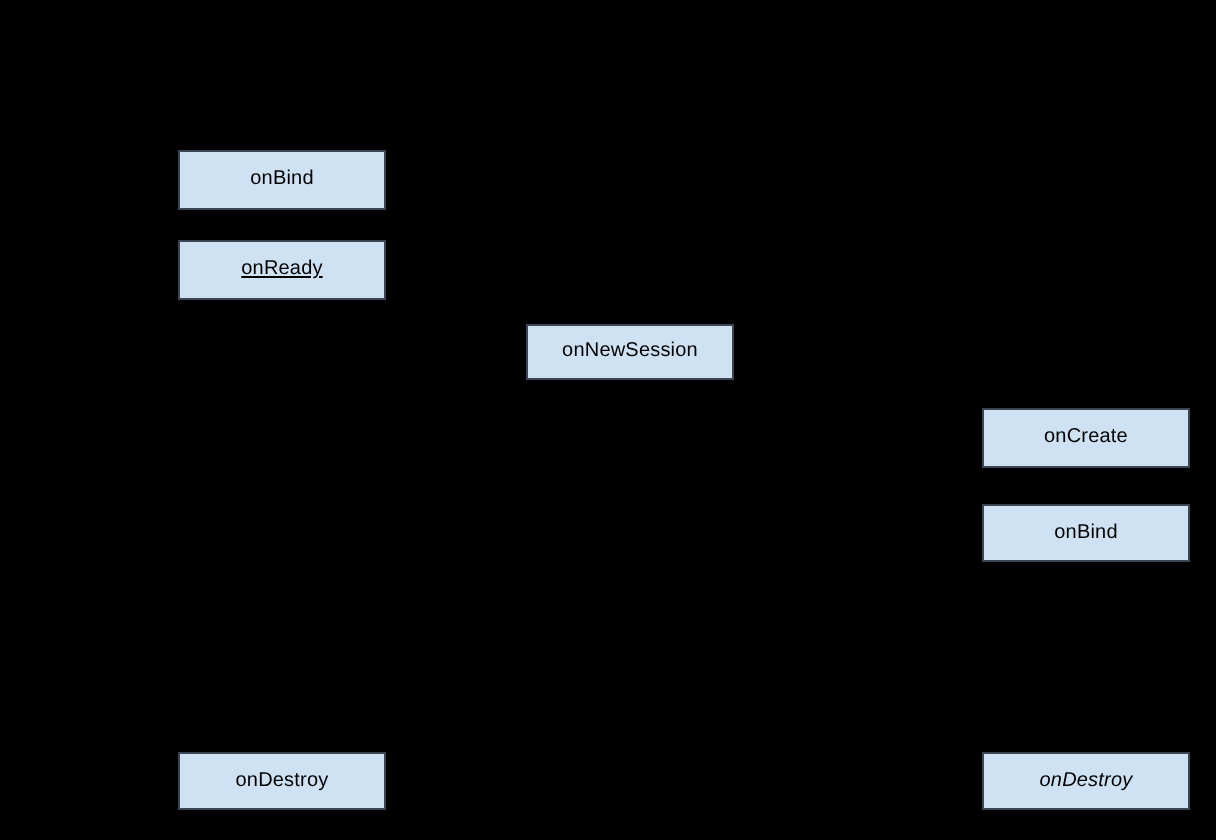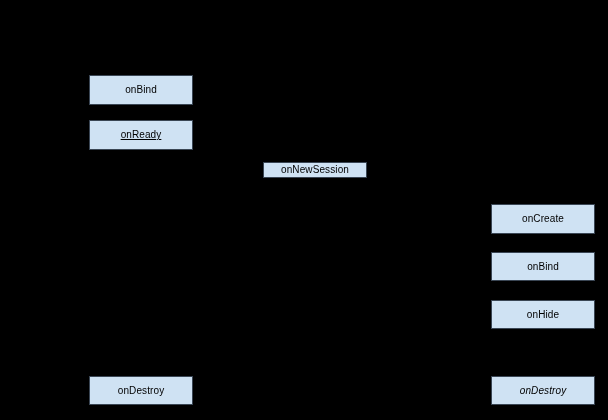--- a/index.html
+++ b/index.html
@@ -32,31 +32,28 @@
 </head>
 <body>
 
 <div id="canvas" style="width: 608px; height: 420px; background: rgb(0, 0, 0);">
     <div class="diagram-node" style="left: 89px; top: 75px; width: 104px; height: 30px; background: rgb(207, 226, 243); border: 1px solid rgb(58, 70, 84);">
       <span class="node-label" style="color: rgb(0, 0, 0);">onBind</span>
     </div>
     <div class="diagram-node" style="left: 89px; top: 120px; width: 104px; height: 30px; background: rgb(207, 226, 243); border: 1px solid rgb(58, 70, 84); text-decoration: underline;">
       <span class="node-label" style="color: rgb(0, 0, 0);">onReady</span>
     </div>
-    <div class="diagram-node" style="left: 263px; top: 162px; width: 104px; height: 16px; background: rgb(207, 226, 243); border: 1px solid rgb(58, 70, 84);">
+    <div class="diagram-node" style="left: 263px; top: 162px; width: 104px; height: 28px; background: rgb(207, 226, 243); border: 1px solid rgb(58, 70, 84);">
       <span class="node-label" style="color: rgb(0, 0, 0);">onNewSession</span>
     </div>
     <div class="diagram-node" style="left: 491px; top: 204px; width: 104px; height: 30px; background: rgb(207, 226, 243); border: 1px solid rgb(58, 70, 84);">
       <span class="node-label" style="color: rgb(0, 0, 0);">onCreate</span>
     </div>
     <div class="diagram-node" style="left: 491px; top: 252px; width: 104px; height: 29px; background: rgb(207, 226, 243); border: 1px solid rgb(58, 70, 84);">
       <span class="node-label" style="color: rgb(0, 0, 0);">onBind</span>
-    </div>
-    <div class="diagram-node" style="left: 491px; top: 300px; width: 104px; height: 29px; background: rgb(207, 226, 243); border: 1px solid rgb(58, 70, 84);">
-      <span class="node-label" style="color: rgb(0, 0, 0);">onHide</span>
     </div>
     <div class="diagram-node" style="left: 89px; top: 376px; width: 104px; height: 29px; background: rgb(207, 226, 243); border: 1px solid rgb(58, 70, 84);">
       <span class="node-label" style="color: rgb(0, 0, 0);">onDestroy</span>
     </div>
     <div class="diagram-node" style="left: 491px; top: 376px; width: 104px; height: 29px; background: rgb(207, 226, 243); border: 1px solid rgb(58, 70, 84); font-style: italic;">
       <span class="node-label" style="color: rgb(0, 0, 0);">onDestroy</span>
     </div>
   </div>
 
 </body></html>

